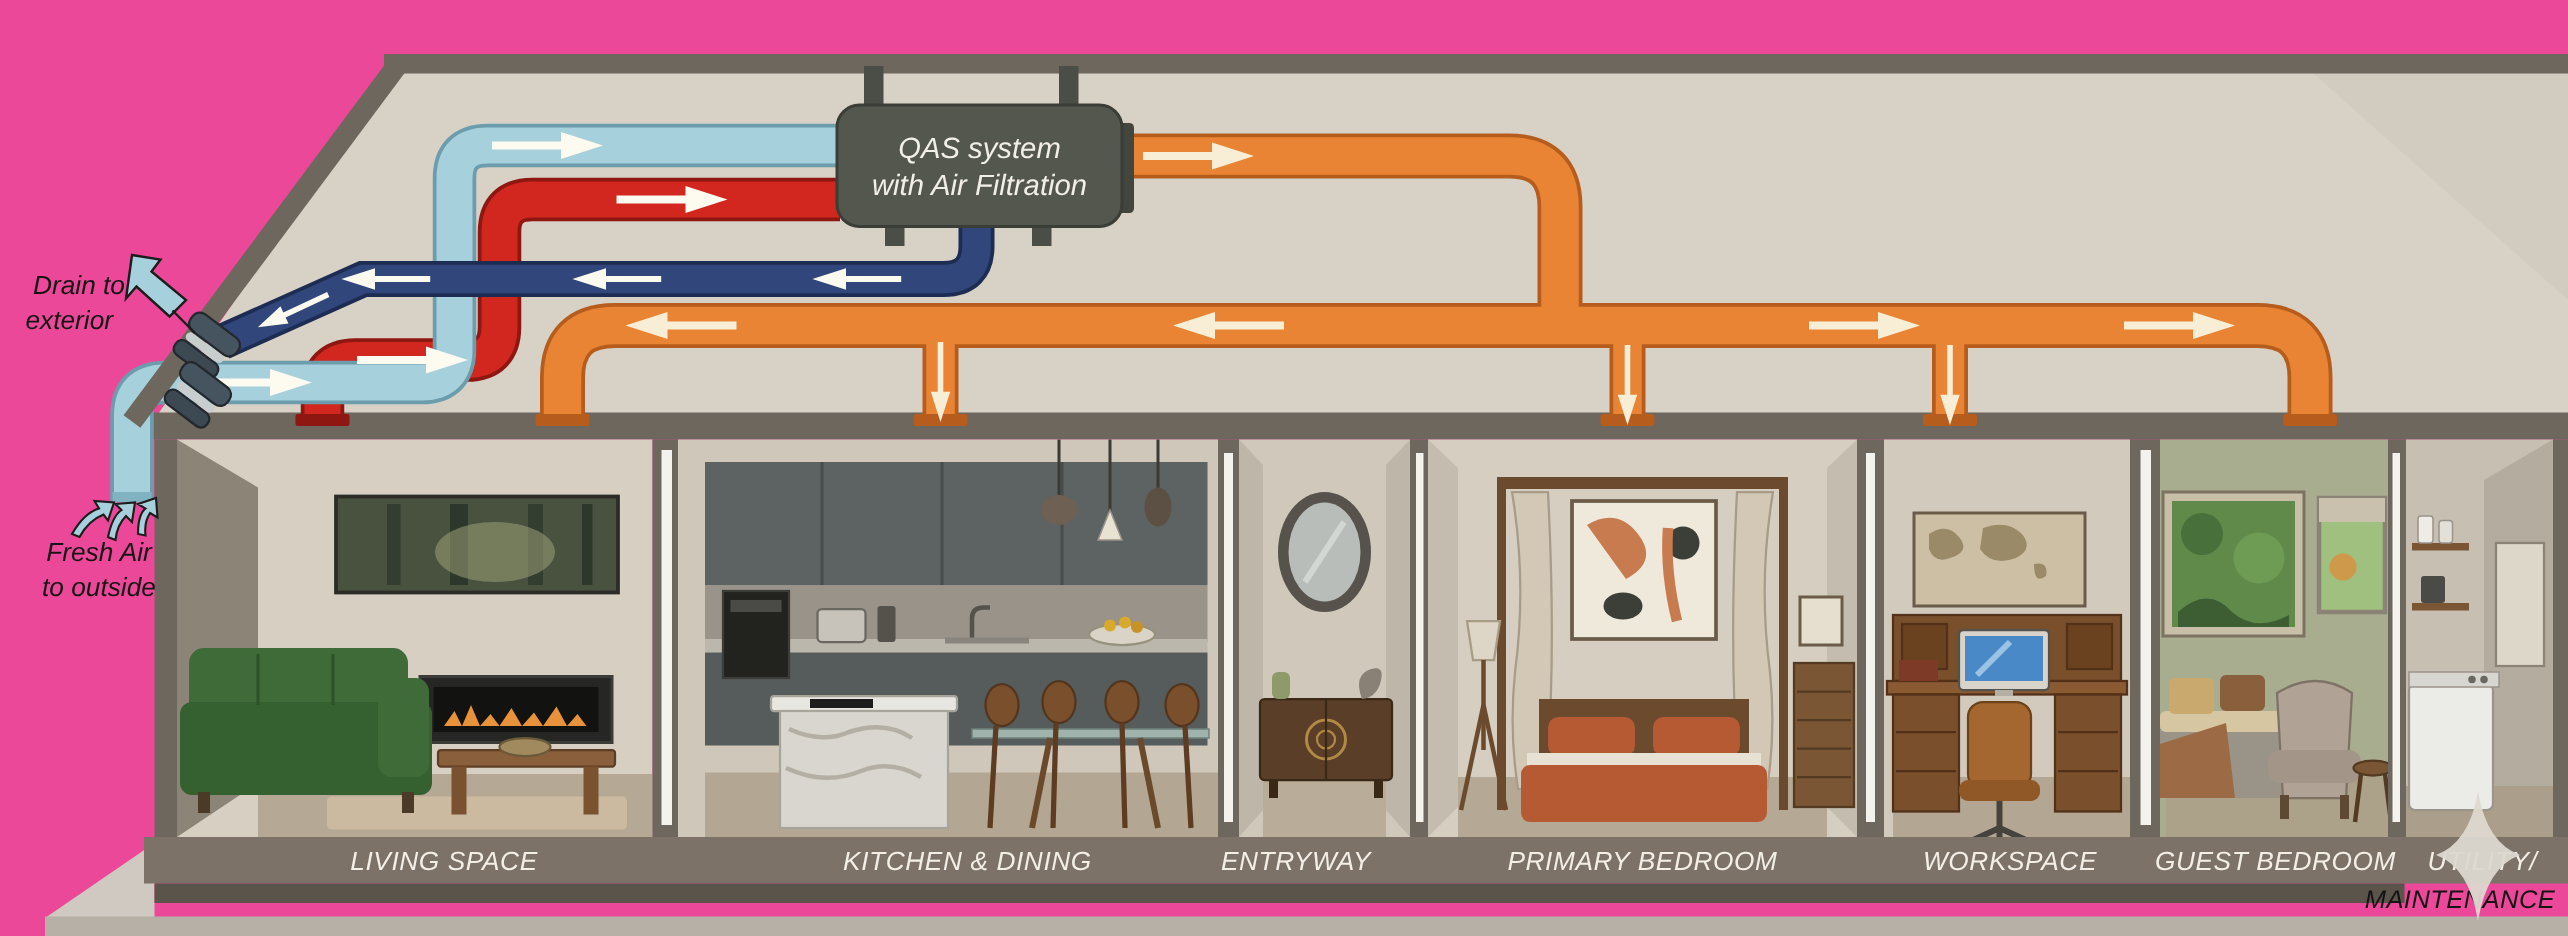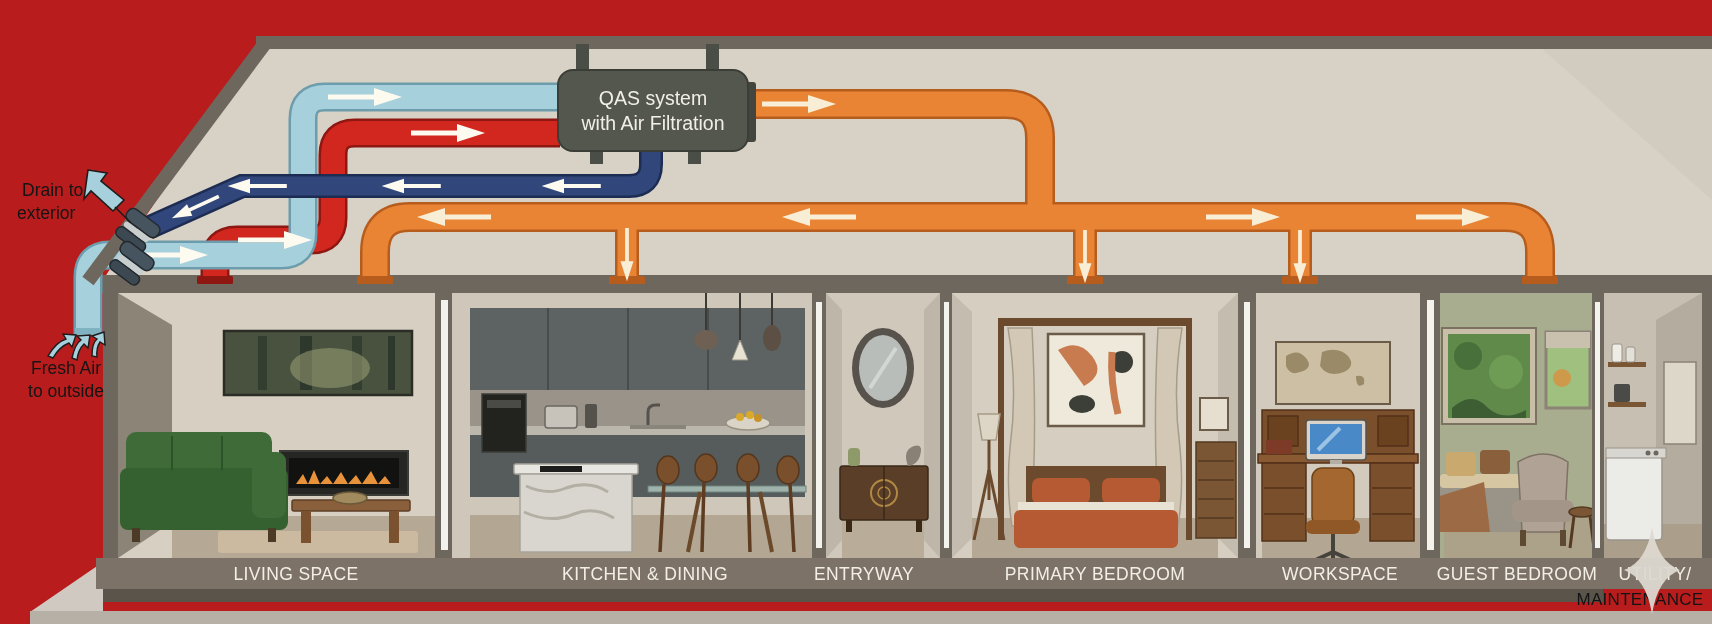--- a/index.html
+++ b/index.html
@@ -1,17 +1,17 @@
 <!DOCTYPE html>
 <html><head>
 <meta charset="utf-8">
 <style>
   html,body{margin:0;padding:0;background:#ffffff;}
-  .stage{position:relative;width:1712px;height:624px;background:#b91c1c;overflow:hidden;
-         font-family:"Liberation Sans",sans-serif;}
+  .stage{position:relative;width:1712px;height:624px;background:#ec4899;overflow:hidden;
+         font-family:"Liberation Sans",sans-serif;font-style:italic;}
   svg{display:block}
   text{font-family:"Liberation Sans",sans-serif;}
   .room-label{font-size:17.5px;letter-spacing:.4px;fill:#f3efe7;}
   .callout{font-size:17.5px;fill:#151515;font-weight:500;}
   .qas-label{font-size:19.5px;fill:#f2efe6;}
   .maint{font-size:17px;fill:#141414;letter-spacing:.3px;}
 </style>
 </head>
 <body>
 

